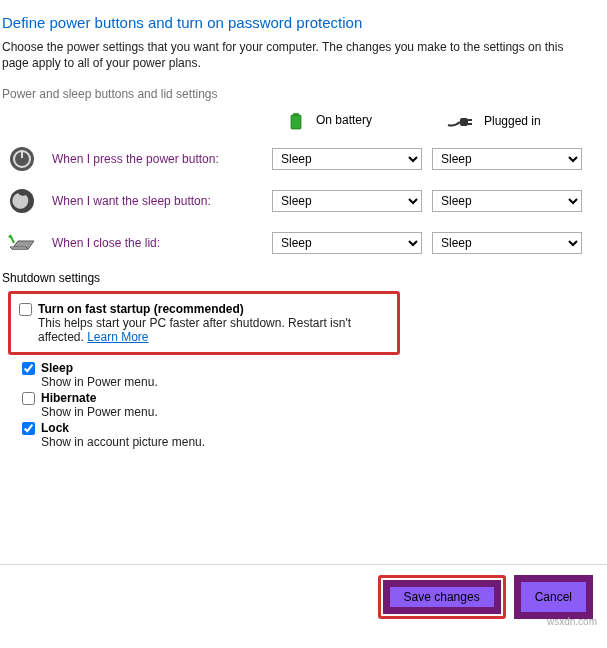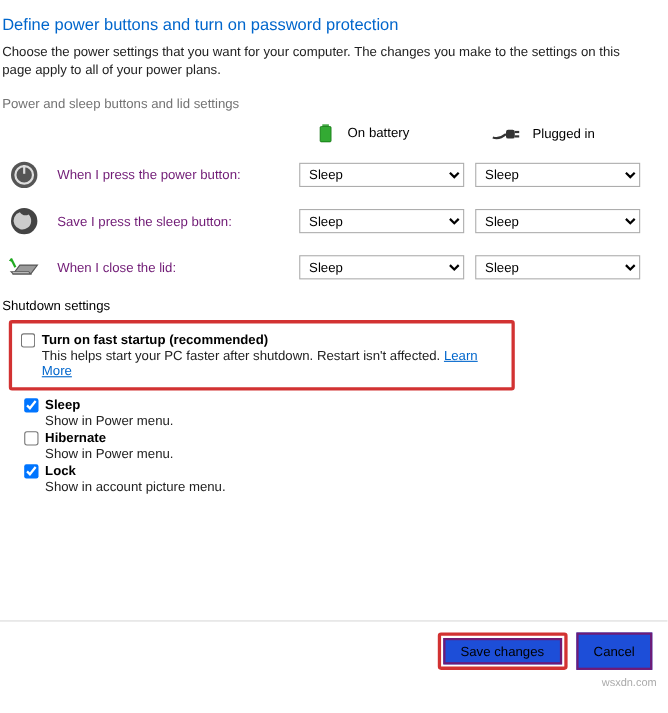--- a/index.html
+++ b/index.html
@@ -42,21 +42,21 @@
   border: 1px solid #adadad;
   padding: 0 4px;
 }
 
 .shutdown-label { margin: 6px 0 6px 0; }
 .fast-box {
   border: 3px solid #d23232;
   border-radius: 3px;
   padding: 6px 8px;
   margin: 2px 0 6px 6px;
-  width: 460px;
+  width: 392px;
 }
 .opt { margin: 2px 0 2px 20px; }
 .opt .line1 { display:flex; align-items:flex-start; gap:6px; }
 .opt .line1 b { font-weight: 600; }
 .opt .sub { margin-left: 19px; color: #222; }
 .opt input[type=checkbox] { margin: 1px 0 0 0; width:13px; height:13px; }
 .fast-box .opt { margin-left: 0; }
 .learn { color: #0066cc; text-decoration: underline; cursor:pointer; }
 
 .footer {
@@ -64,22 +64,22 @@
   padding: 10px 14px;
   display:flex;
   justify-content:flex-end;
   gap:8px;
   margin-top: 115px;
 }
 .btn {
   font-family: inherit;
   font-size: 12px;
   padding: 3px 14px;
-  background: #1d4ed8;
-  border: 2px solid #701a75;
+  background: #8b5cf6;
+  border: 7px solid #701a75;
   cursor: pointer;
 }
 .save-wrap {
   border: 3px solid #d23232;
   border-radius: 3px;
   padding: 2px;
   display:inline-block;
 }
 .watermark {
   position:absolute;
@@ -138,21 +138,21 @@
     <div><select class="combo"><option>Sleep</option></select></div>
   </div>
 
   <div class="grid row">
     <div class="icon-cell">
       <svg class="ic-big" viewBox="0 0 28 28">
           <circle cx="14" cy="14" r="12" fill="#444"></circle>
           <path d="M18 8 A8 8 0 1 1 10 6 A6 6 0 0 0 18 8 Z" fill="#ccc"></path>
         </svg>
     </div>
-    <div class="label-cell">Save I press the sleep button:</div>
+    <div class="label-cell">When I want the sleep button:</div>
     <div><select class="combo"><option>Sleep</option></select></div>
     <div><select class="combo"><option>Sleep</option></select></div>
   </div>
 
   <div class="grid row">
     <div class="icon-cell">
       <svg class="ic-big" viewBox="0 0 28 28">
           <path d="M4 20 L20 20 L26 12 L10 12 Z" fill="#9a9a9a" stroke="#555"></path>
           <path d="M2 18 L4 20 L20 20 L18 18 Z" fill="#ddd" stroke="#555"></path>
           <path d="M6 14 L 2 6" stroke="#2a2" stroke-width="2" fill="none"></path>

